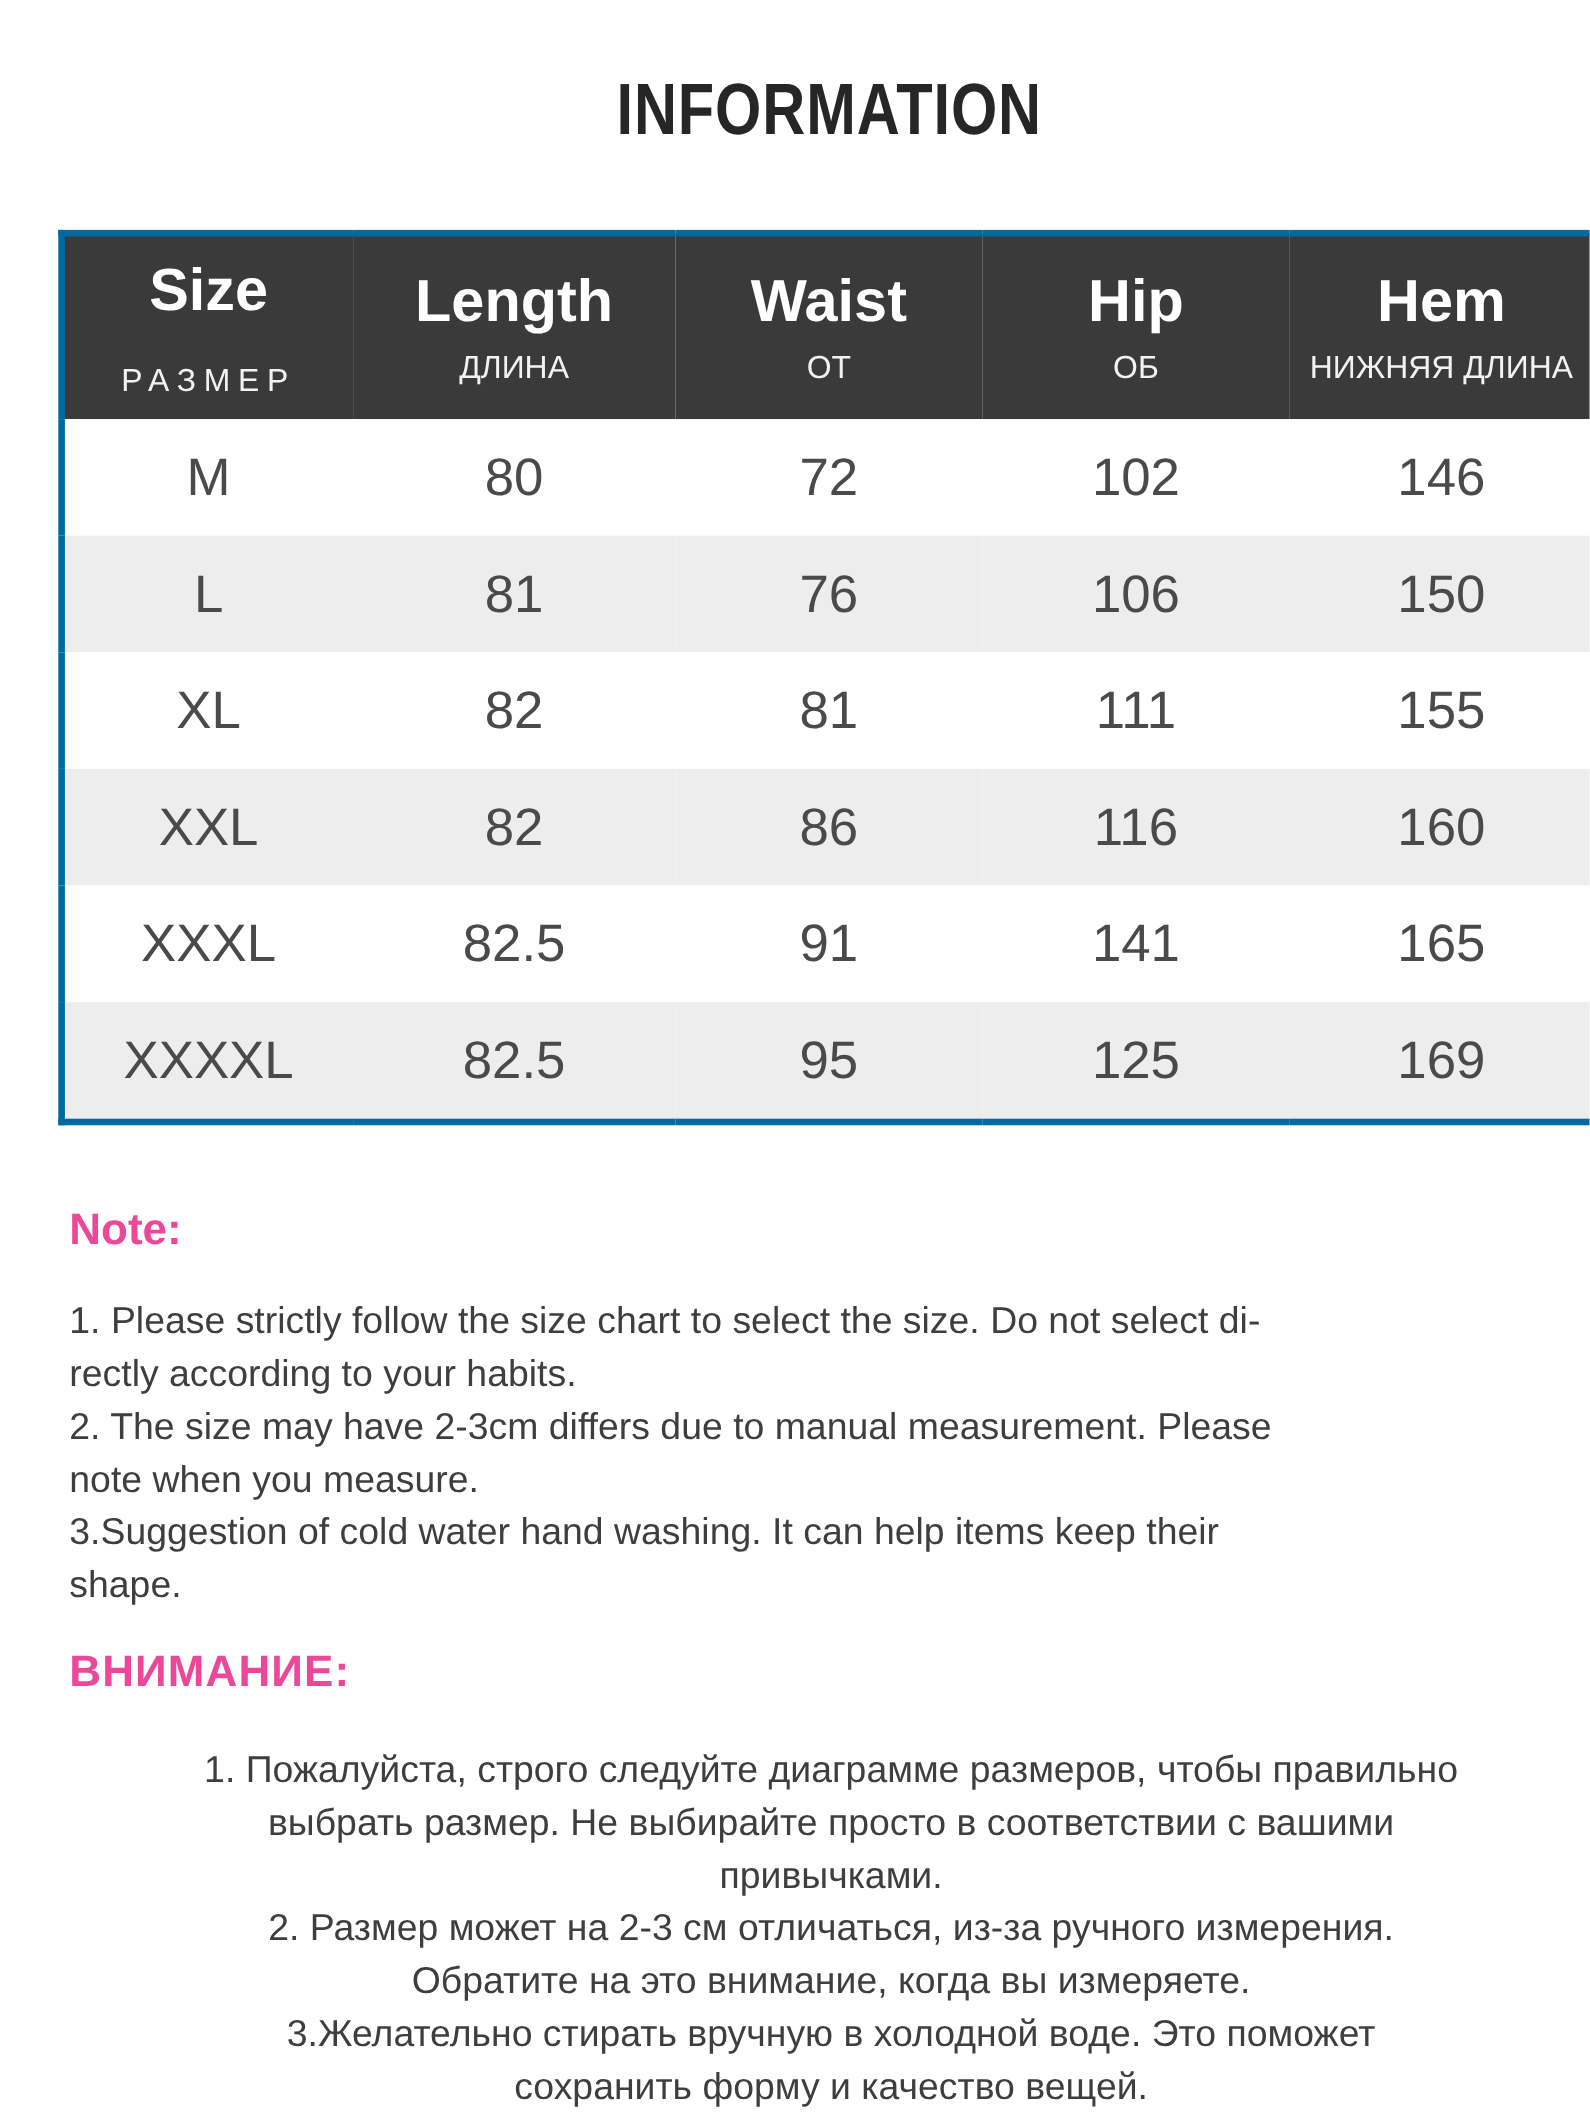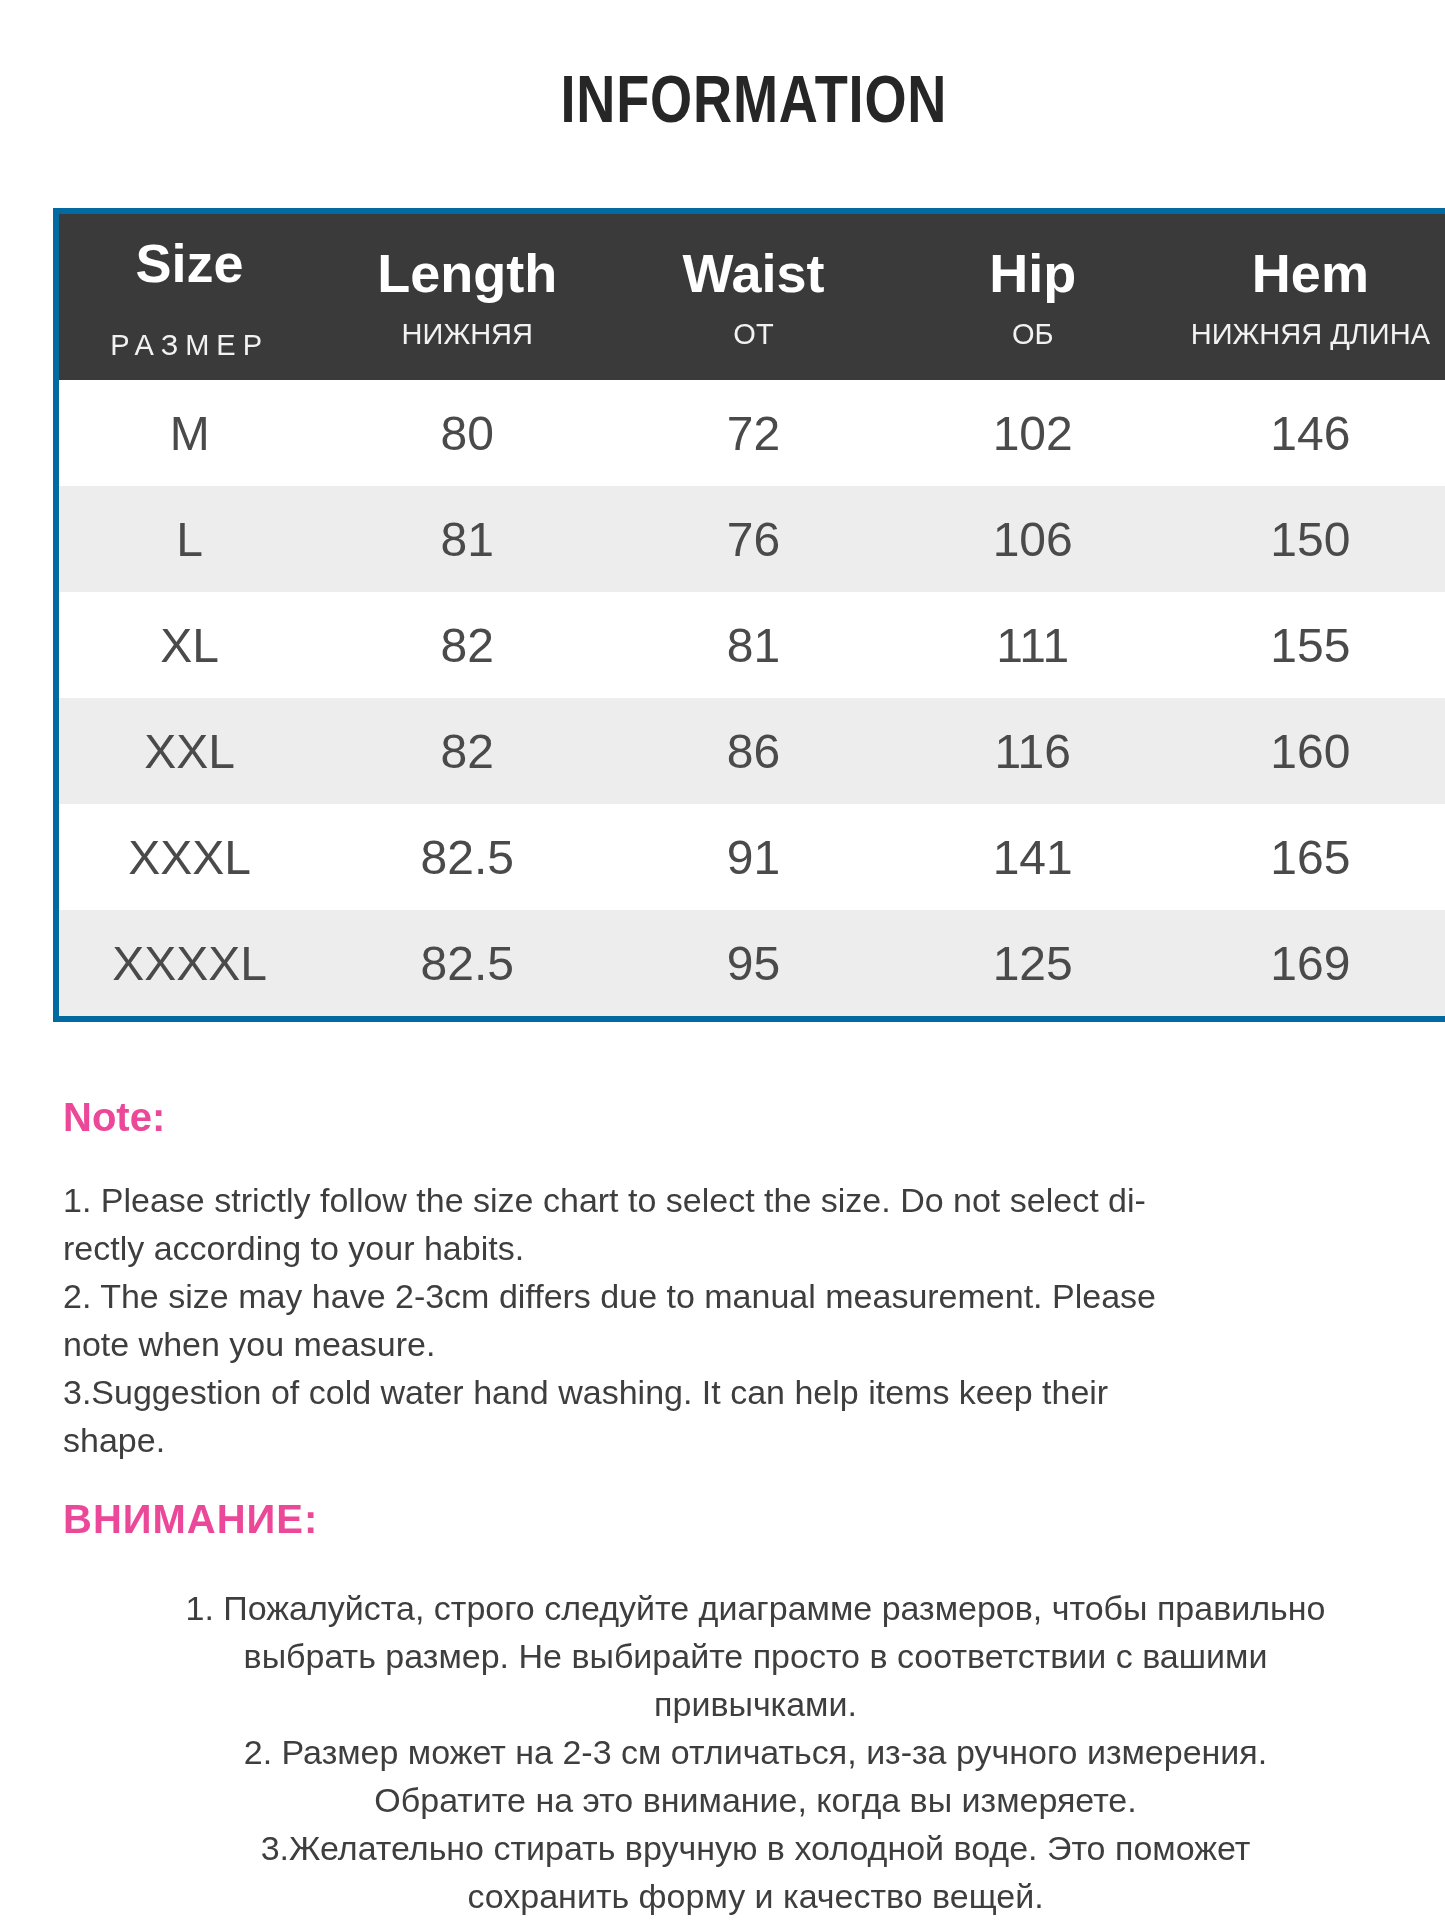--- a/index.html
+++ b/index.html
@@ -112,21 +112,21 @@
         <col class="c4">
     </colgroup>
     <thead>
       <tr>
         <th>
           <span class="th-en">Size</span>
           <span class="th-ru spaced">РАЗМЕР</span>
         </th>
         <th>
           <span class="th-en">Length</span>
-          <span class="th-ru">НИЖНЯЯ</span>
+          <span class="th-ru">ДЛИНА</span>
         </th>
         <th>
           <span class="th-en">Waist</span>
           <span class="th-ru">ОТ</span>
         </th>
         <th>
           <span class="th-en">Hip</span>
           <span class="th-ru">ОБ</span>
         </th>
         <th>

